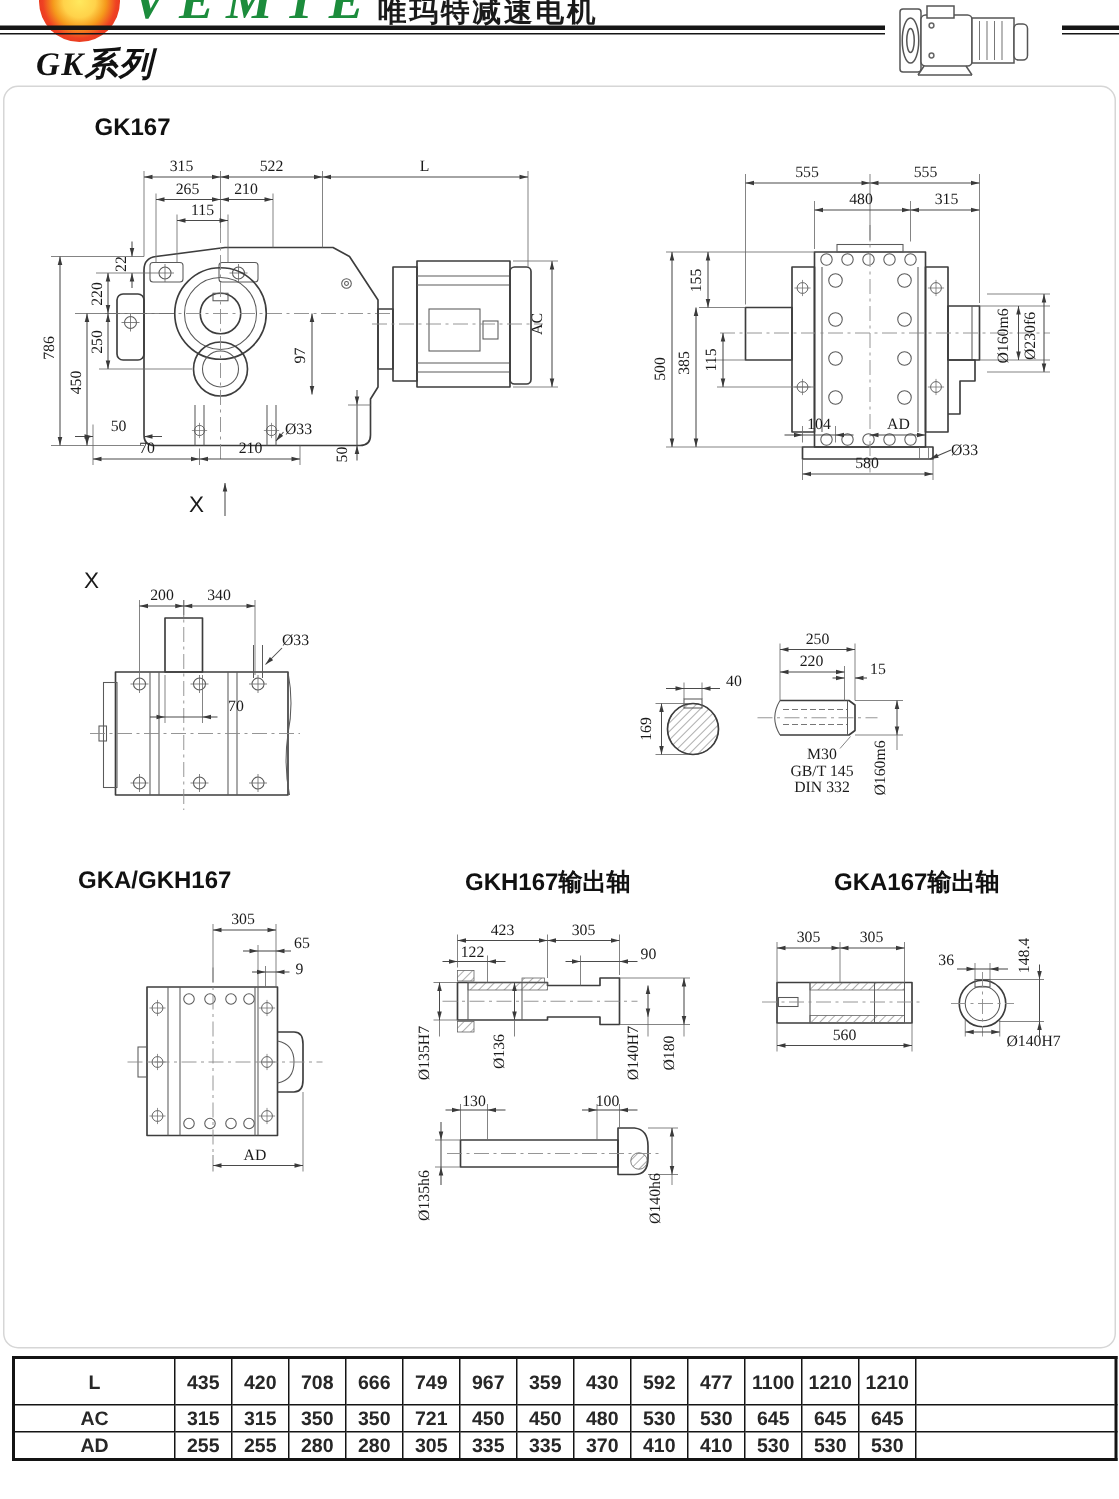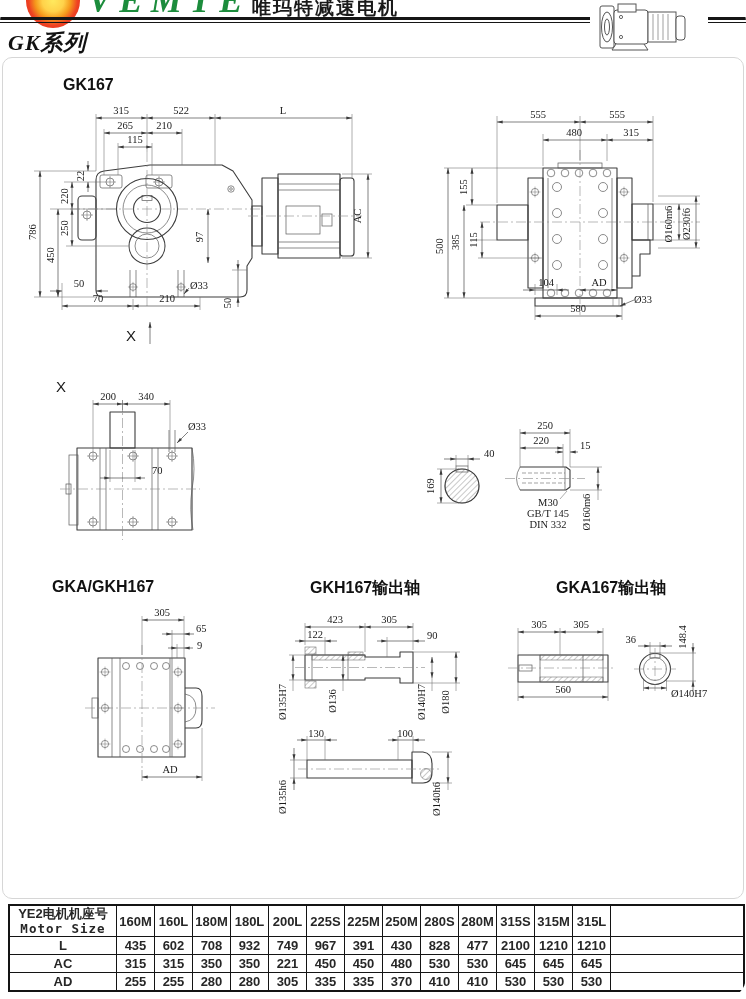--- a/index.html
+++ b/index.html
@@ -1,25 +1,25 @@
 <!DOCTYPE html>
 <html><head>
 <meta charset="utf-8">
 <style>
   html,body{margin:0;padding:0;background:#fff;}
-  .page{position:relative;width:746px;height:999px;background:#fff;overflow:hidden;font-family:"Liberation Sans",sans-serif;border-radius:22px;}
+  .page{position:relative;width:746px;height:999px;background:#fff;overflow:hidden;font-family:"Liberation Sans",sans-serif;}
   
   .logo{position:absolute;left:26px;top:-26px;width:54px;height:54px;border-radius:50%;
         background:radial-gradient(circle,#ffe95e 0%,#ffd24a 28%,#f59a1c 46%,#ef4123 64%,#d42a12 100%);}
   .brand{position:absolute;left:88px;top:-19px;font-family:"Liberation Serif",serif;font-style:italic;
          font-weight:800;font-size:35px;letter-spacing:8px;color:#1c8c3c;white-space:nowrap;}
   .brandcn{position:absolute;left:252px;top:-5px;font-size:19px;font-weight:600;letter-spacing:2px;color:#1a1a1a;white-space:nowrap;}
   .rule1{position:absolute;left:0;top:17px;width:746px;height:2.6px;background:#161616;}
   .rule2{position:absolute;left:0;top:21.6px;width:746px;height:1.6px;background:#161616;}
-  .series{position:absolute;left:8px;top:28px;font-family:"Liberation Serif",serif;font-style:italic;
+  .series{position:absolute;left:24px;top:28px;font-family:"Liberation Serif",serif;font-style:italic;
           font-weight:700;font-size:22px;color:#111;letter-spacing:1px;}
   .thumb{position:absolute;left:590px;top:0;}
   .contentbox{position:absolute;left:2px;top:57px;width:740px;height:840px;border:1px solid #d6d6d6;border-radius:10px;}
   .drawings{position:absolute;left:0;top:0;width:746px;height:999px;}
   
   svg text{font-family:"Liberation Serif",serif;}
   .t2{font-family:"Liberation Sans",sans-serif;font-weight:bold;font-size:16px;fill:#111;}
   .d{font-size:10.5px;fill:#1a1a1a;}
   .xm{font-family:"Liberation Sans",sans-serif;font-size:15px;fill:#1a1a1a;}
   .ol{fill:none;stroke:#3d3d3d;stroke-width:1.1;stroke-linejoin:round;}
@@ -494,64 +494,44 @@
       <text class="d" text-anchor="middle" x="581" y="628">305</text>
       <text class="d" text-anchor="middle" x="563" y="693">560</text>
       <text class="d" text-anchor="end" x="636" y="643">36</text>
       <text class="d" text-anchor="middle" transform="rotate(-90 686 637)" x="686" y="637">148.4</text>
       <text class="d" x="671" y="697">Ø140H7</text>
     </g>
   </svg>
 
   <table id="size-table">
     <tbody>
-      <tr id="thead-row">
-        <td class="lbl">
-          <div>YE2电机机座号</div>
-          <div class="mono">Motor Size</div>
-        </td>
-      <td>160M</td>
-          <td>160L</td>
-          <td>180M</td>
-          <td>180L</td>
-          <td>200L</td>
-          <td>225S</td>
-          <td>225M</td>
-          <td>250M</td>
-          <td>280S</td>
-          <td>280M</td>
-          <td>315S</td>
-          <td>315M</td>
-          <td>315L</td>
-          <td class="tail"></td>
-        </tr>
       <tr id="trow-0">
         <td class="lbl">L</td>
       <td>435</td>
-          <td>602</td>
+          <td>420</td>
           <td>708</td>
-          <td>932</td>
+          <td>666</td>
           <td>749</td>
           <td>967</td>
-          <td>391</td>
+          <td>359</td>
           <td>430</td>
-          <td>828</td>
+          <td>592</td>
           <td>477</td>
-          <td>2100</td>
+          <td>1100</td>
           <td>1210</td>
           <td>1210</td>
           <td class="tail"></td>
         </tr>
       <tr id="trow-1">
         <td class="lbl">AC</td>
       <td>315</td>
           <td>315</td>
           <td>350</td>
           <td>350</td>
-          <td>221</td>
+          <td>721</td>
           <td>450</td>
           <td>450</td>
           <td>480</td>
           <td>530</td>
           <td>530</td>
           <td>645</td>
           <td>645</td>
           <td>645</td>
           <td class="tail"></td>
         </tr>

